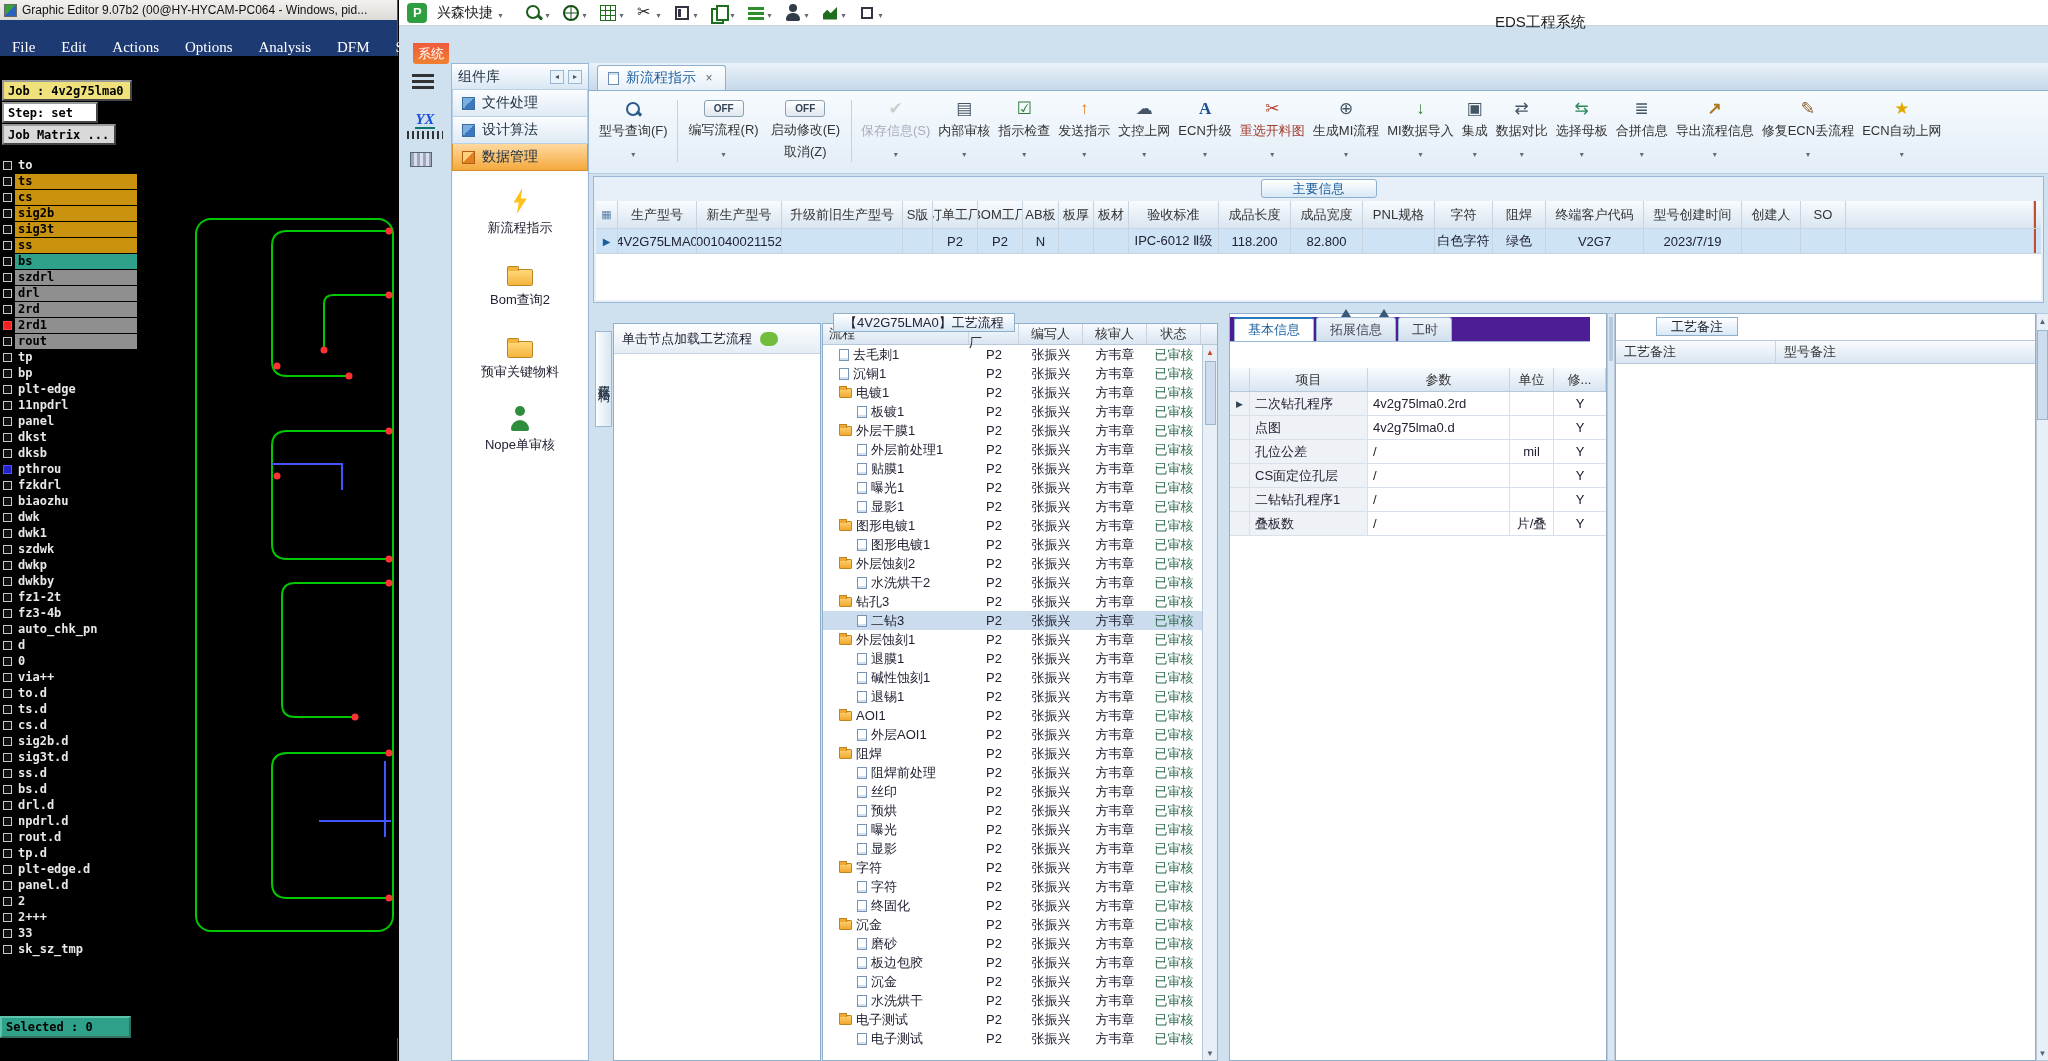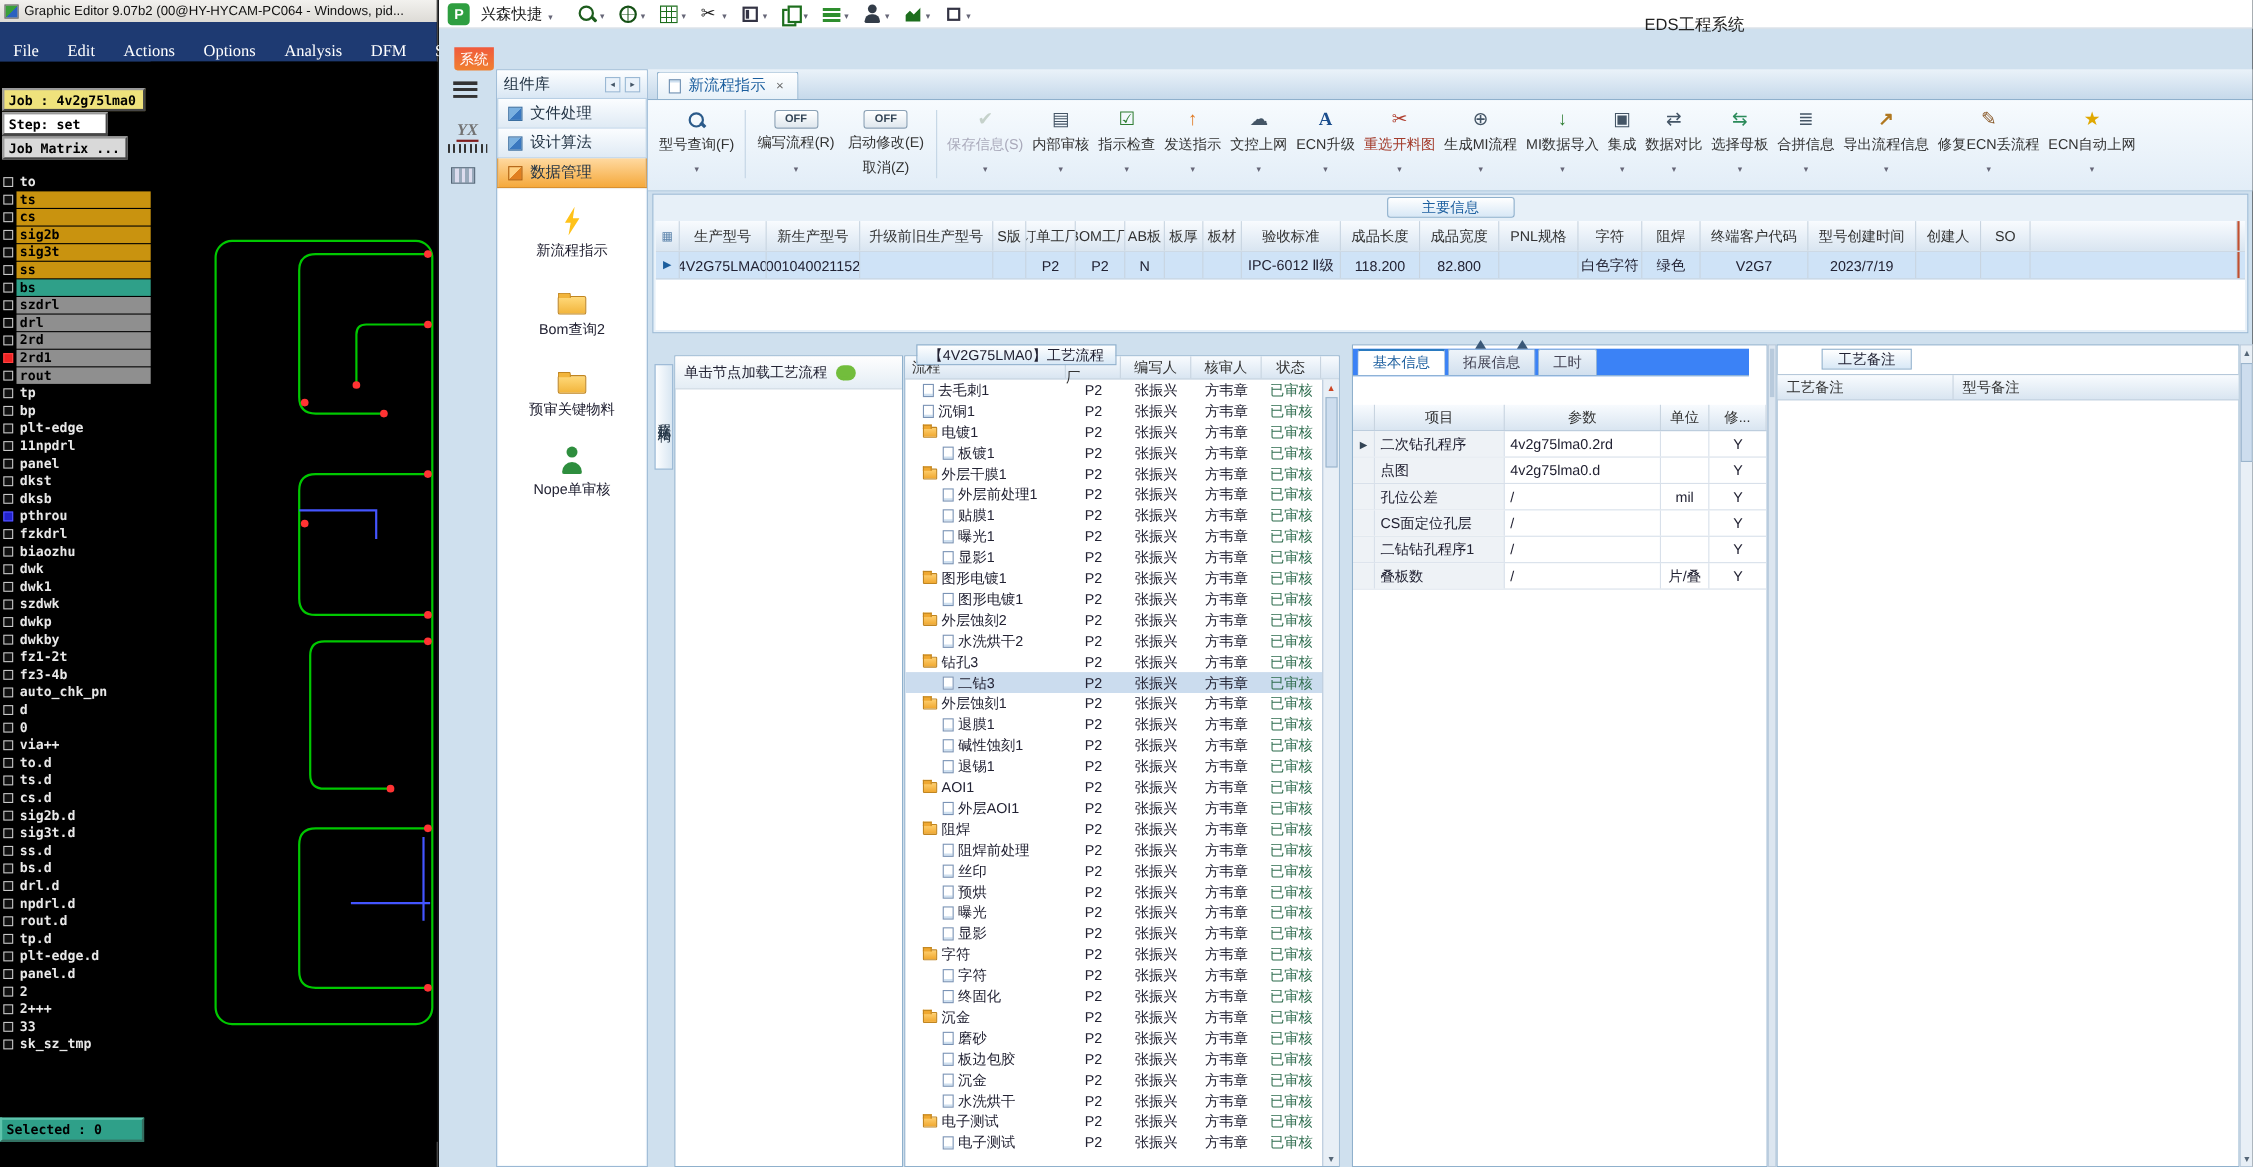--- a/index.html
+++ b/index.html
@@ -56,21 +56,21 @@
   .ti.copy-icon::after{content:"";position:absolute;left:6px;top:1px;width:9px;height:12px;border:2px solid #1d6e1d;background:#fff}
   .ti.menu-lines-icon::before{content:"";position:absolute;left:1px;right:1px;top:3px;height:13px;background:repeating-linear-gradient(#2e8e2e 0 3px,rgba(0,0,0,0) 3px 5px)}
   .ti.user-icon::before{content:"";position:absolute;left:5px;top:0;width:8px;height:8px;border-radius:50%;background:#323c48}
   .ti.user-icon::after{content:"";position:absolute;left:2px;bottom:1px;width:14px;height:8px;border-radius:7px 7px 2px 2px;background:#323c48}
   .ti.chart-icon::before{content:"";position:absolute;inset:2px;background:#1d6e1d;clip-path:polygon(0 100%,0 60%,30% 30%,55% 55%,100% 10%,100% 100%)}
   .ti.rect-icon::before{content:"";position:absolute;inset:3px;border:2px solid #334}
   .edstitle{position:absolute;left:1096px;top:13px;font-size:15px;color:#222}
   .systab{position:absolute;left:14px;top:43px;width:36px;height:21px;background:linear-gradient(#f05a3c,#f08030);color:#fff;font-size:13px;display:flex;align-items:center;justify-content:center;border-radius:0 0 3px 3px;z-index:5}
   .hamb{position:absolute;left:13px;top:74px;width:22px;height:15px;background:repeating-linear-gradient(#333 0 3px,rgba(0,0,0,0) 3px 6px)}
   .yx{position:absolute;left:8px;top:110px;width:36px;text-align:center}
-  .yxt{font:bold italic 15px "Liberation Serif",serif;color:#737373;border-bottom:2px solid #7f1d1d}
+  .yxt{font:bold italic 15px "Liberation Serif",serif;color:#1d4ed8;border-bottom:2px solid #0f766e}
   .yx .bars{display:block;margin-top:3px;height:8px;background:repeating-linear-gradient(90deg,#333 0 2px,rgba(0,0,0,0) 2px 5px)}
   .kbdico{position:absolute;left:11px;top:152px;width:22px;height:15px;border:1px solid #567;background:repeating-linear-gradient(90deg,#9ab 0 3px,#dde 3px 6px)}
   
   .comp{position:absolute;left:52px;top:63px;width:138px;bottom:0;background:#f4f9fd;border:1px solid #9ab8d4}
   .comp-h{height:26px;display:flex;align-items:center;background:linear-gradient(#fdfeff,#d9e7f4);border-bottom:1px solid #b8cfe4;padding:0 6px;gap:4px}
   .comp-h .t{font-size:14px;color:#234}
   .arrL,.arrR{margin-left:auto;width:14px;height:14px;border:1px solid #9ab8d4;background:#eaf2fa;font-size:8px;color:#456;display:flex;align-items:center;justify-content:center}
   .arrR{margin-left:0}
   .arrL::after{content:"◂"}.arrR::after{content:"▸"}
   .sec{height:27px;display:flex;align-items:center;gap:7px;padding:0 9px;border:1px solid #b8cfe4;border-top:none;background:linear-gradient(#fbfdff,#dfeaf4);font-size:14px;color:#234}
@@ -171,21 +171,21 @@
   .folder .tico::before{content:"";position:absolute;left:-1px;top:-3px;width:6px;height:3px;background:#f0a830;border:1px solid #c08520;border-bottom:none}
   .leaf .tico{width:10px;height:12px;background:#fff;border:1px solid #7a93b5;box-shadow:inset 0 -2px 0 #cfe0f0}
   .tree-sb{position:absolute;right:0;top:21px;bottom:0;width:15px;background:#e8eff6;border-left:1px solid #b6c8da;display:flex;flex-direction:column;align-items:center}
   .sb-up,.sb-dn{height:14px;display:flex;align-items:center;justify-content:center;width:100%}
   .tree-sb .sb-up::after{content:"▲";font-size:8px;color:#cc4422}
   .sb-dn{margin-top:auto}
   .sb-dn::after{content:"▼";font-size:8px;color:#567}
   .sb-th{display:block;width:11px;height:64px;background:#cdddee;border:1px solid #9ab4cc;margin-top:2px}
   
   .params{position:absolute;left:640px;top:250px;width:378px;bottom:0;background:#fff;border:1px solid #8fb0cc}
-  .p-tabs{position:absolute;left:0;top:3px;right:16px;height:25px;display:flex;gap:2px;padding-left:4px;background:#3b82f6;border-bottom:1px solid #9ab8d4}
+  .p-tabs{position:absolute;left:0;top:3px;right:16px;height:25px;display:flex;gap:2px;padding-left:4px;background:#4c1d95;border-bottom:1px solid #9ab8d4}
   .p-tab{height:24px;padding:0 13px;display:flex;align-items:center;font-size:13px;color:#445;background:linear-gradient(#eef4fa,#d2e0ee);border:1px solid #9ab8d4;border-bottom:none;border-radius:3px 3px 0 0}
   .p-tab.active{background:#fff;color:#1b5e9e;border-top:2px solid #2a7ac0}
   .p-sub{position:absolute;left:0;top:28px;right:0;height:26px;background:#eef3f9;border-bottom:1px solid #c8d4e0;display:flex;align-items:center;padding-left:4px}
   .p-subtab{height:20px;padding:0 11px;font-size:13px;color:#234;background:linear-gradient(#fff,#dfe9f3);border:1px solid #9ab8d4;display:flex;align-items:center}
   .p-head{position:absolute;left:0;top:54px;right:0;height:24px;display:flex;background:linear-gradient(#f8fbfe,#d9e5f1);border-bottom:1px solid #b6c8da}
   .ph-c{border-right:1px solid #c8d4e0;font-size:13px;color:#333;display:flex;align-items:center;justify-content:center;flex:none}
   .pw-ind{width:20px}.pw-item{width:118px}.pw-val{width:142px}.pw-unit{width:44px}.pw-mod{flex:1}
   .p-rows{position:absolute;left:0;top:78px;right:0;bottom:0}
   .p-row{height:24px;display:flex;border-bottom:1px solid #d8e0ea}
   .p-ind{width:20px;flex:none;border-right:1px solid #d8e0ea;background:#eef2f6;display:flex;align-items:center;justify-content:center;font-size:9px;color:#345}

